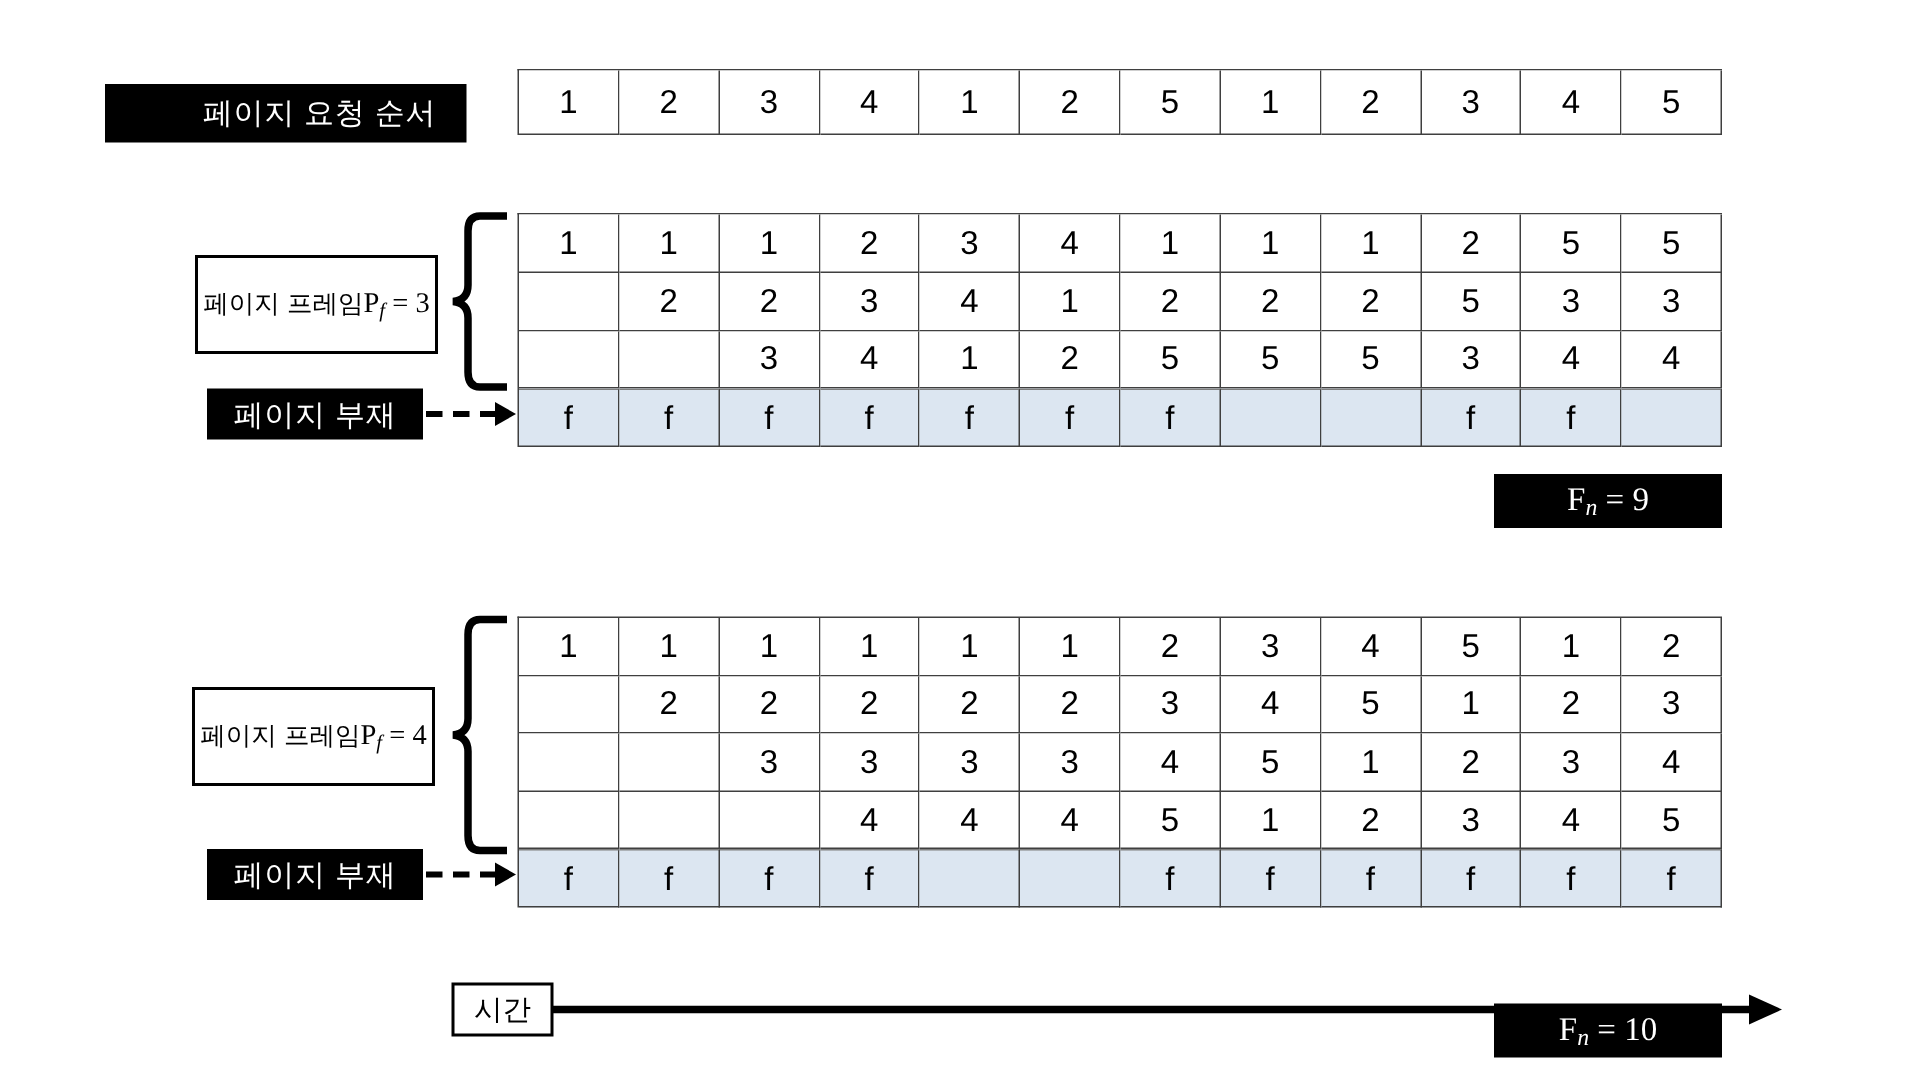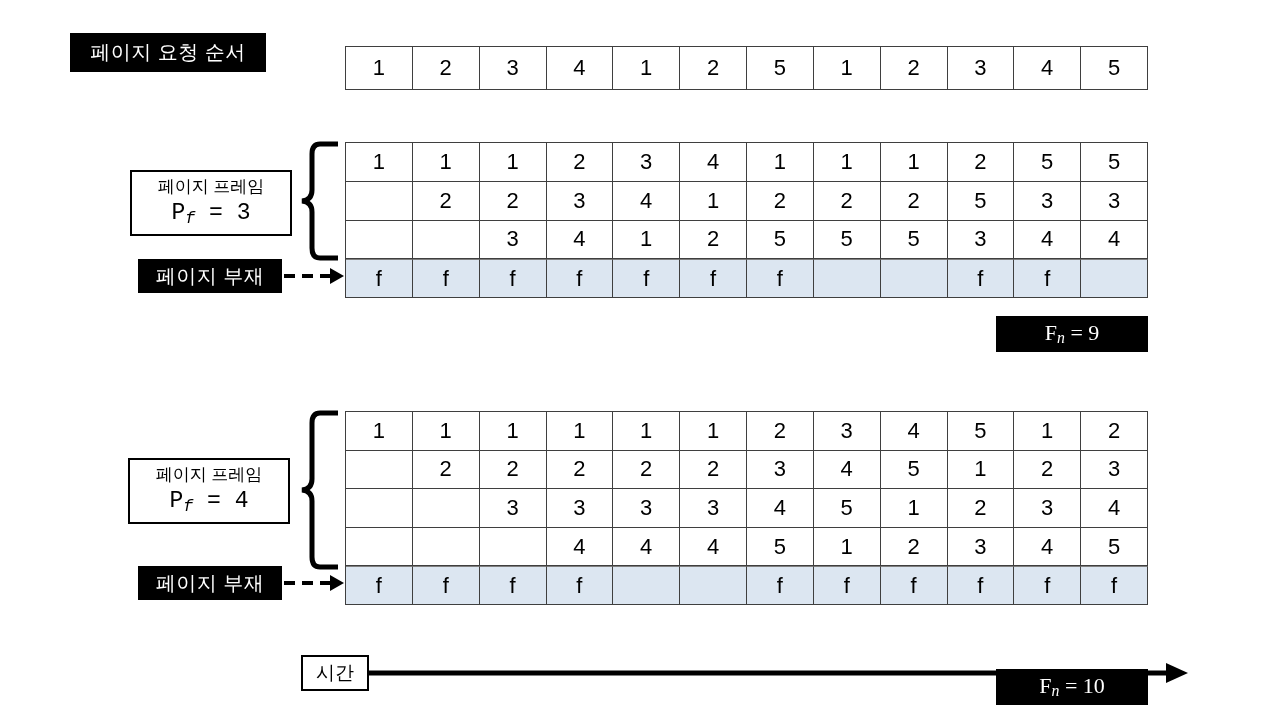--- a/index.html
+++ b/index.html
@@ -28,30 +28,30 @@
     letter-spacing: 0.5px;
     white-space: nowrap;
   }
 
   
   .box-outline {
     position: absolute;
     background: #ffffff;
     border: 2px solid #000000;
     display: flex;
-    flex-direction: column;
+    flex-direction: row;
     align-items: center;
     justify-content: center;
     font-size: 17px;
     line-height: 1.35;
     white-space: nowrap;
   }
   .box-outline .line2 {
-    font-family: Liberation Mono, monospace;
-    font-size: 23px;
+    font-family: Liberation Serif, serif;
+    font-size: 19px;
   }
   .sub {
     font-size: 0.72em;
     vertical-align: -0.22em;
     font-style: italic;
   }
 
   
   .chip-math {
     position: absolute;
@@ -110,21 +110,21 @@
     display: flex;
     align-items: center;
     justify-content: center;
     font-size: 19px;
     box-sizing: border-box;
   }
 </style>
 </head>
 <body>
 
-<div class="chip-black" style="left:70px; top:33px; width:196px; height:39px;">
+<div class="chip-black" style="left:70px; top:56px; width:196px; height:39px;padding-left:45px;">
   <span>페이지 요청 순서</span>
 </div>
 
 <div class="grid" style="left:345px; top:46px; width:803px; height:44px; grid-template-columns:repeat(12,1fr); grid-template-rows:1fr;" id="ref-grid">
     <div class="cell">1</div>
     <div class="cell">2</div>
     <div class="cell">3</div>
     <div class="cell">4</div>
     <div class="cell">1</div>
     <div class="cell">2</div>

